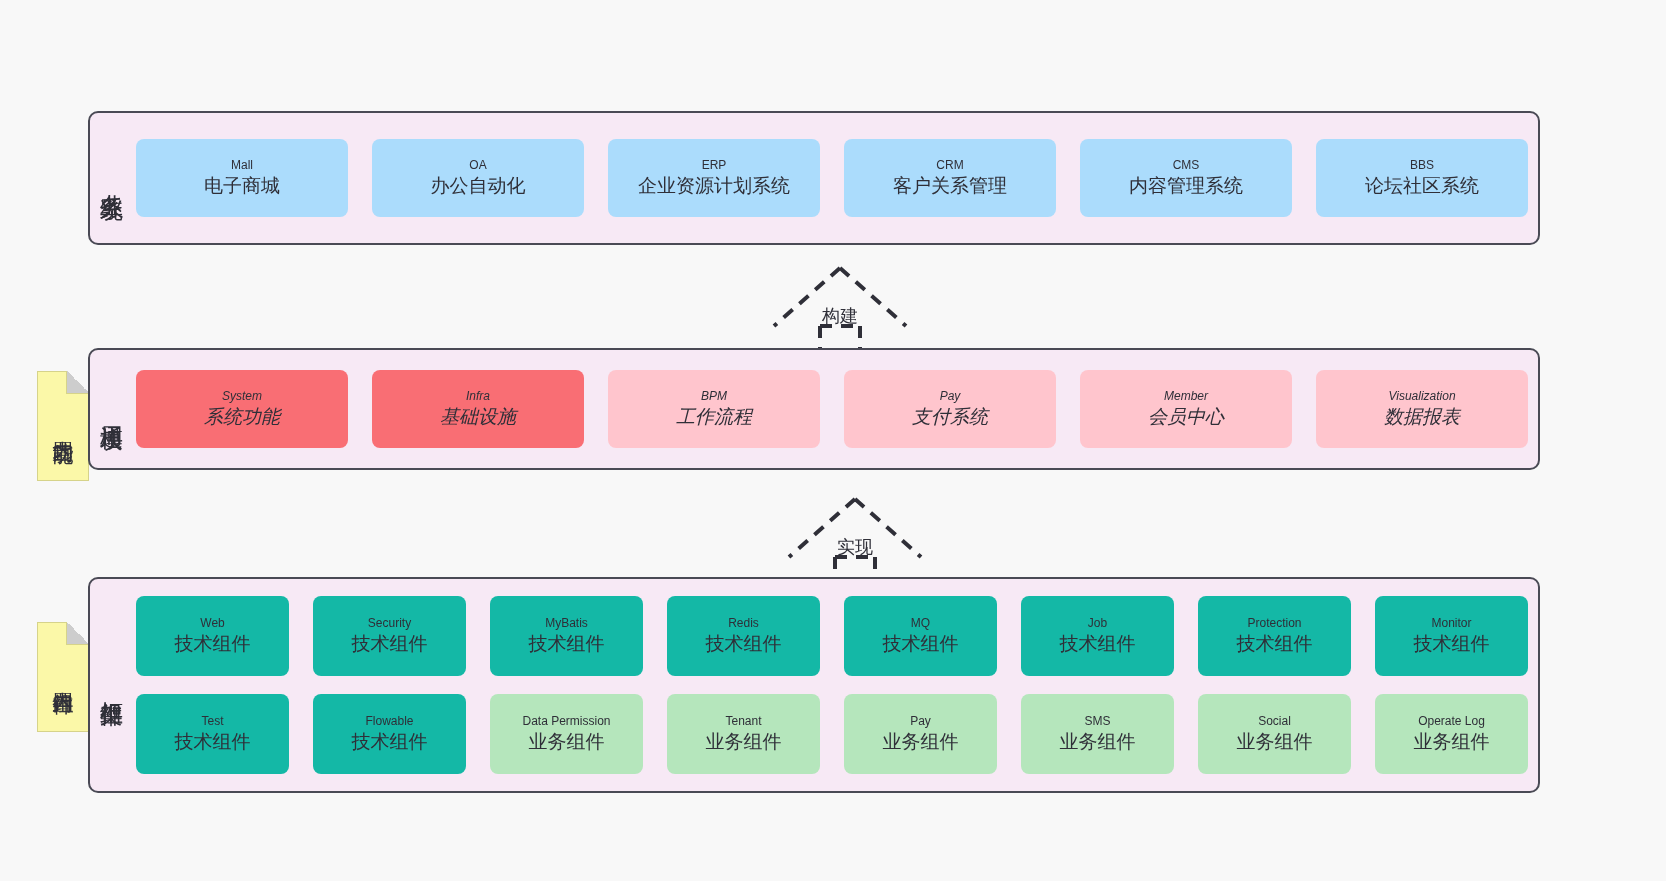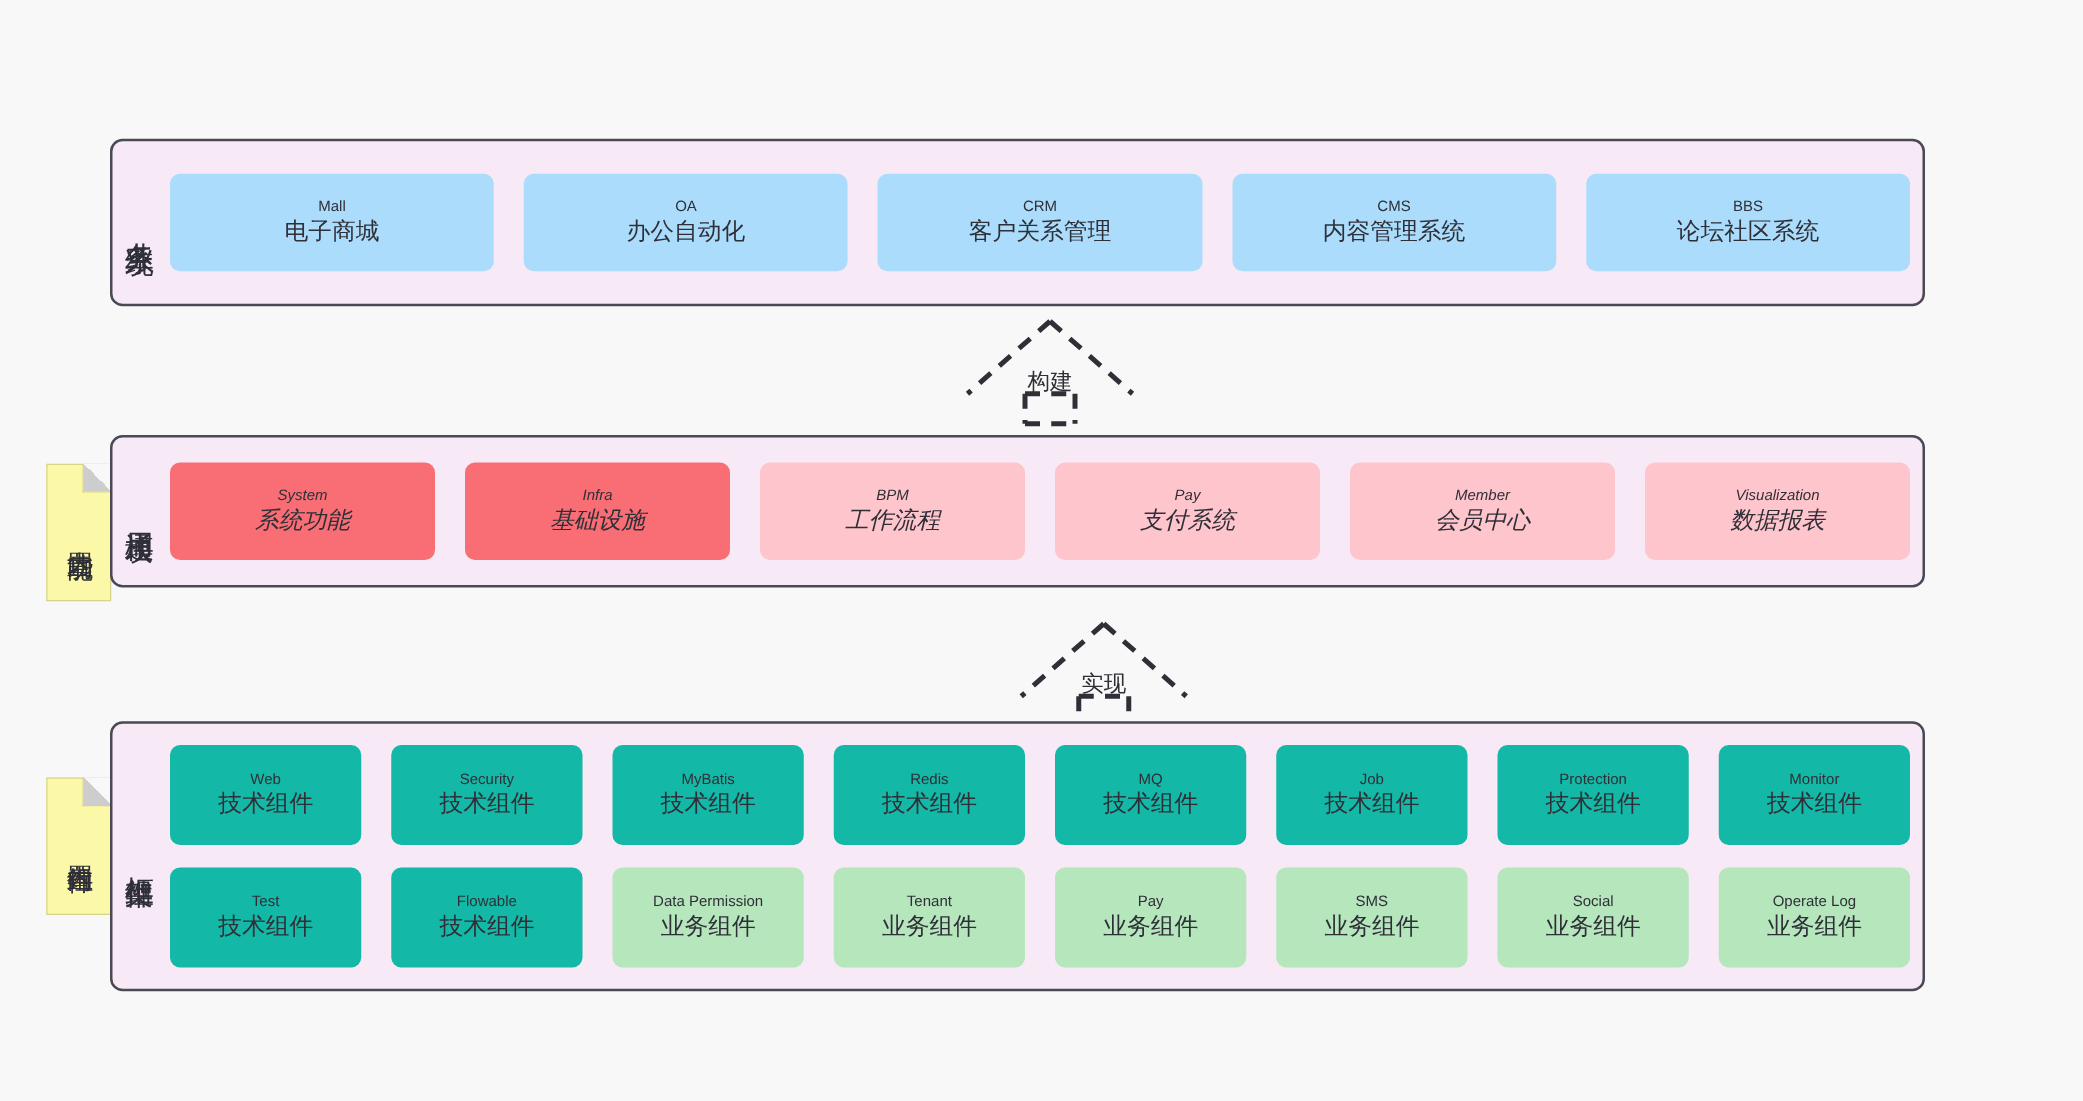--- a/index.html
+++ b/index.html
@@ -137,37 +137,41 @@
   .arrow .arrow-label {
     position: absolute;
     left: 0; right: 0;
     bottom: 26px;
     text-align: center;
     font-size: 18px;
     color: #2f2f38;
     background: transparent;
     user-select: none;
   }
-  #arrow-build     { left: 760px; top: 251px; }
-  #arrow-implement { left: 803px; top: 493px; text-decoration: underline; }
+  #arrow-build     { left: 760px; top: 262px; }
+  #arrow-implement { left: 775px; top: 493px; text-decoration: underline; }
 </style>
 </head>
 <body>
 
 <div class="layer" id="layer-business">
   <div class="layer-title">业务系统</div>
   <div class="layer-body">
     <div class="row">
       <div class="card c-blue">
         <span class="en">Mall</span>
         <span class="cn">电子商城</span>
       </div>
       <div class="card c-blue">
         <span class="en">OA</span>
         <span class="cn">办公自动化</span>
+      </div>
+      <div class="card c-blue">
+        <span class="en">ERP</span>
+        <span class="cn">企业资源计划系统</span>
       </div>
       <div class="card c-blue">
         <span class="en">CRM</span>
         <span class="cn">客户关系管理</span>
       </div>
       <div class="card c-blue">
         <span class="en">CMS</span>
         <span class="cn">内容管理系统</span>
       </div>
       <div class="card c-blue">

